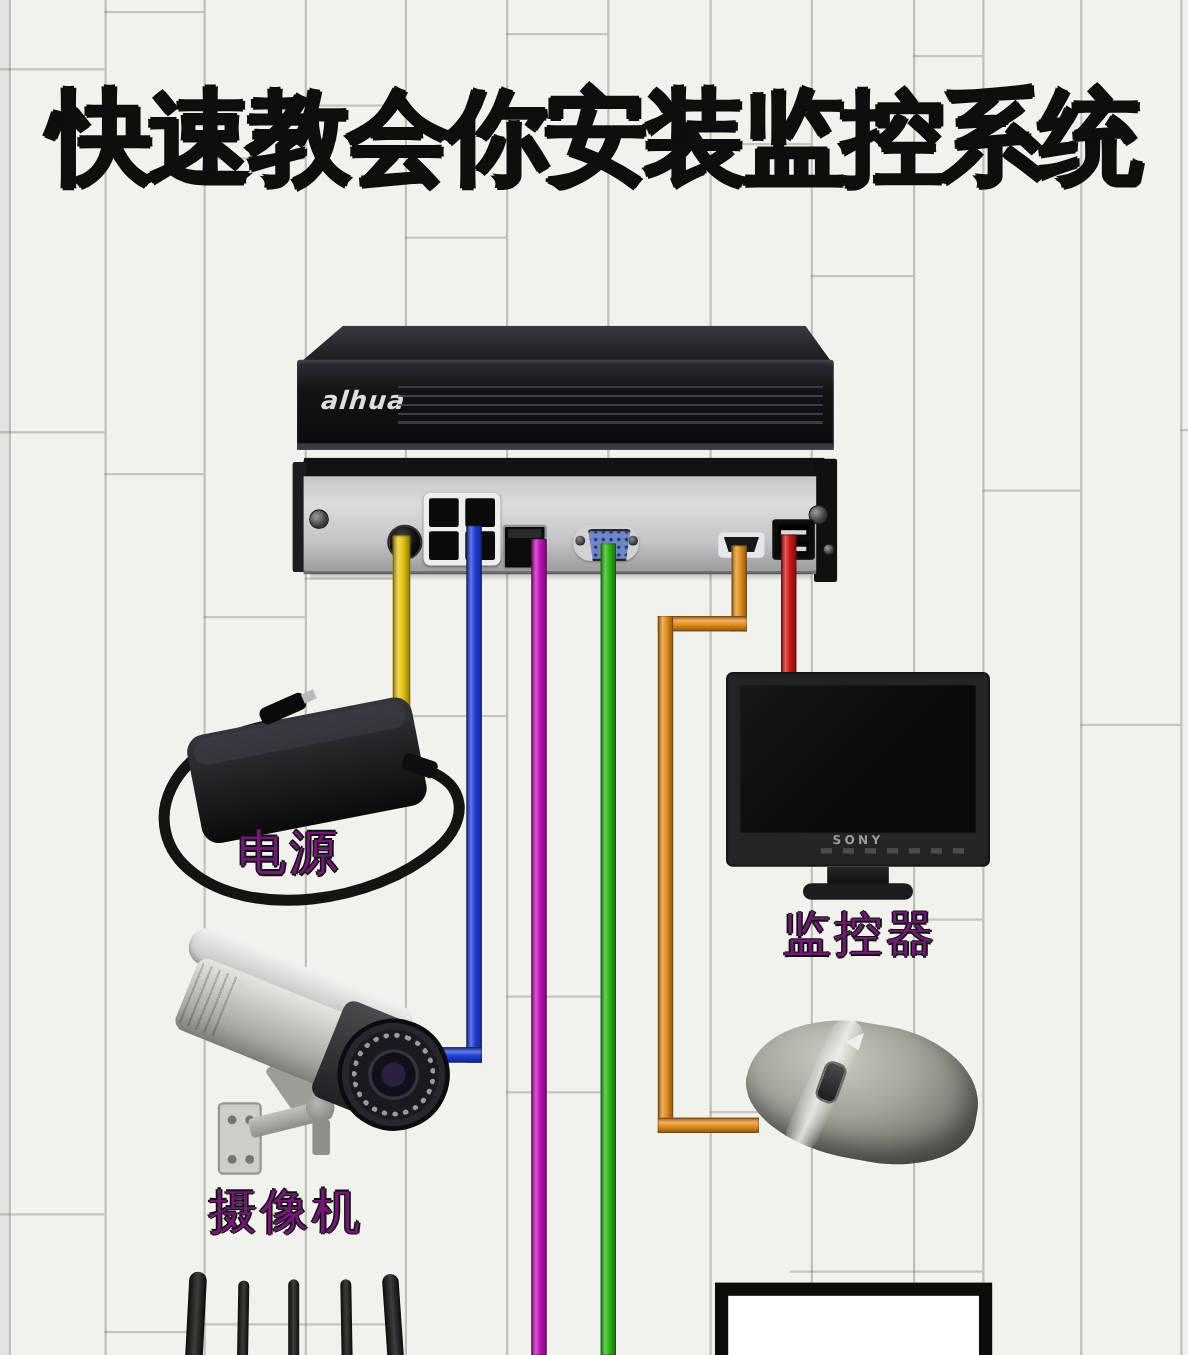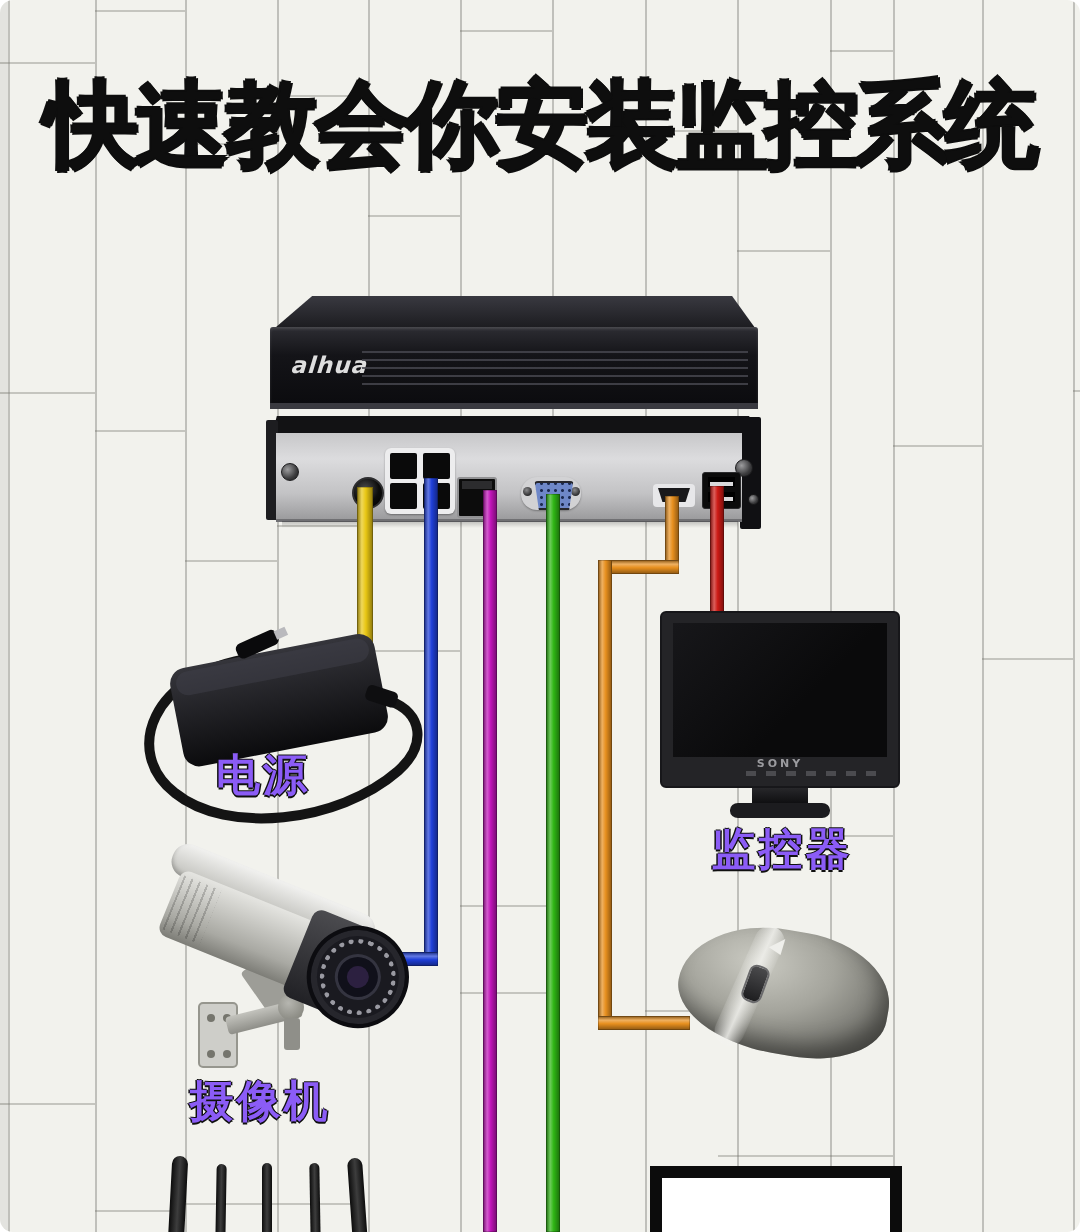--- a/index.html
+++ b/index.html
@@ -1,33 +1,33 @@
 <!DOCTYPE html>
 <html><head>
 <meta charset="utf-8">
 <style>
   html,body{margin:0;padding:0;}
   #stage{
     position:relative;width:1080px;height:1232px;overflow:hidden;
-    background:#f2f2ed;font-family:"DejaVu Sans",sans-serif;border-radius:13px;
+    background:#f2f2ed;font-family:"DejaVu Sans",sans-serif;
   }
   
   .vline{position:absolute;top:0;width:2px;height:100%;background:rgba(110,110,104,.38);}
   .hseam{position:absolute;height:2px;background:rgba(110,110,104,.34);}
   .edge-strip{position:absolute;left:0;top:0;width:8px;height:100%;background:rgba(0,0,0,.06);}
   
   .title{
     position:absolute;left:0;top:62px;width:1080px;text-align:center;
     font-size:94px;font-weight:900;color:#0e0e0e;letter-spacing:-4px;
     text-shadow:2px 0 #0e0e0e,-2px 0 #0e0e0e,0 2px #0e0e0e,0 -2px #0e0e0e;
     white-space:nowrap;
   }
   
   .dev-label{
-    position:absolute;font-size:44px;font-weight:700;color:#8b5cf6;
+    position:absolute;font-size:44px;font-weight:400;color:#701a75;
     letter-spacing:3px;text-align:center;
     text-shadow:1.5px 0 #101010,-1.5px 0 #101010,0 1.5px #101010,0 -1.5px #101010;
     white-space:nowrap;
   }
   
   .dvr-front-top{
     position:absolute;left:270px;top:296px;width:490px;height:32px;
     background:linear-gradient(180deg,#393940,#1c1c20);
     clip-path:polygon(8.6% 0,94.3% 0,99% 100%,1% 100%);
   }

